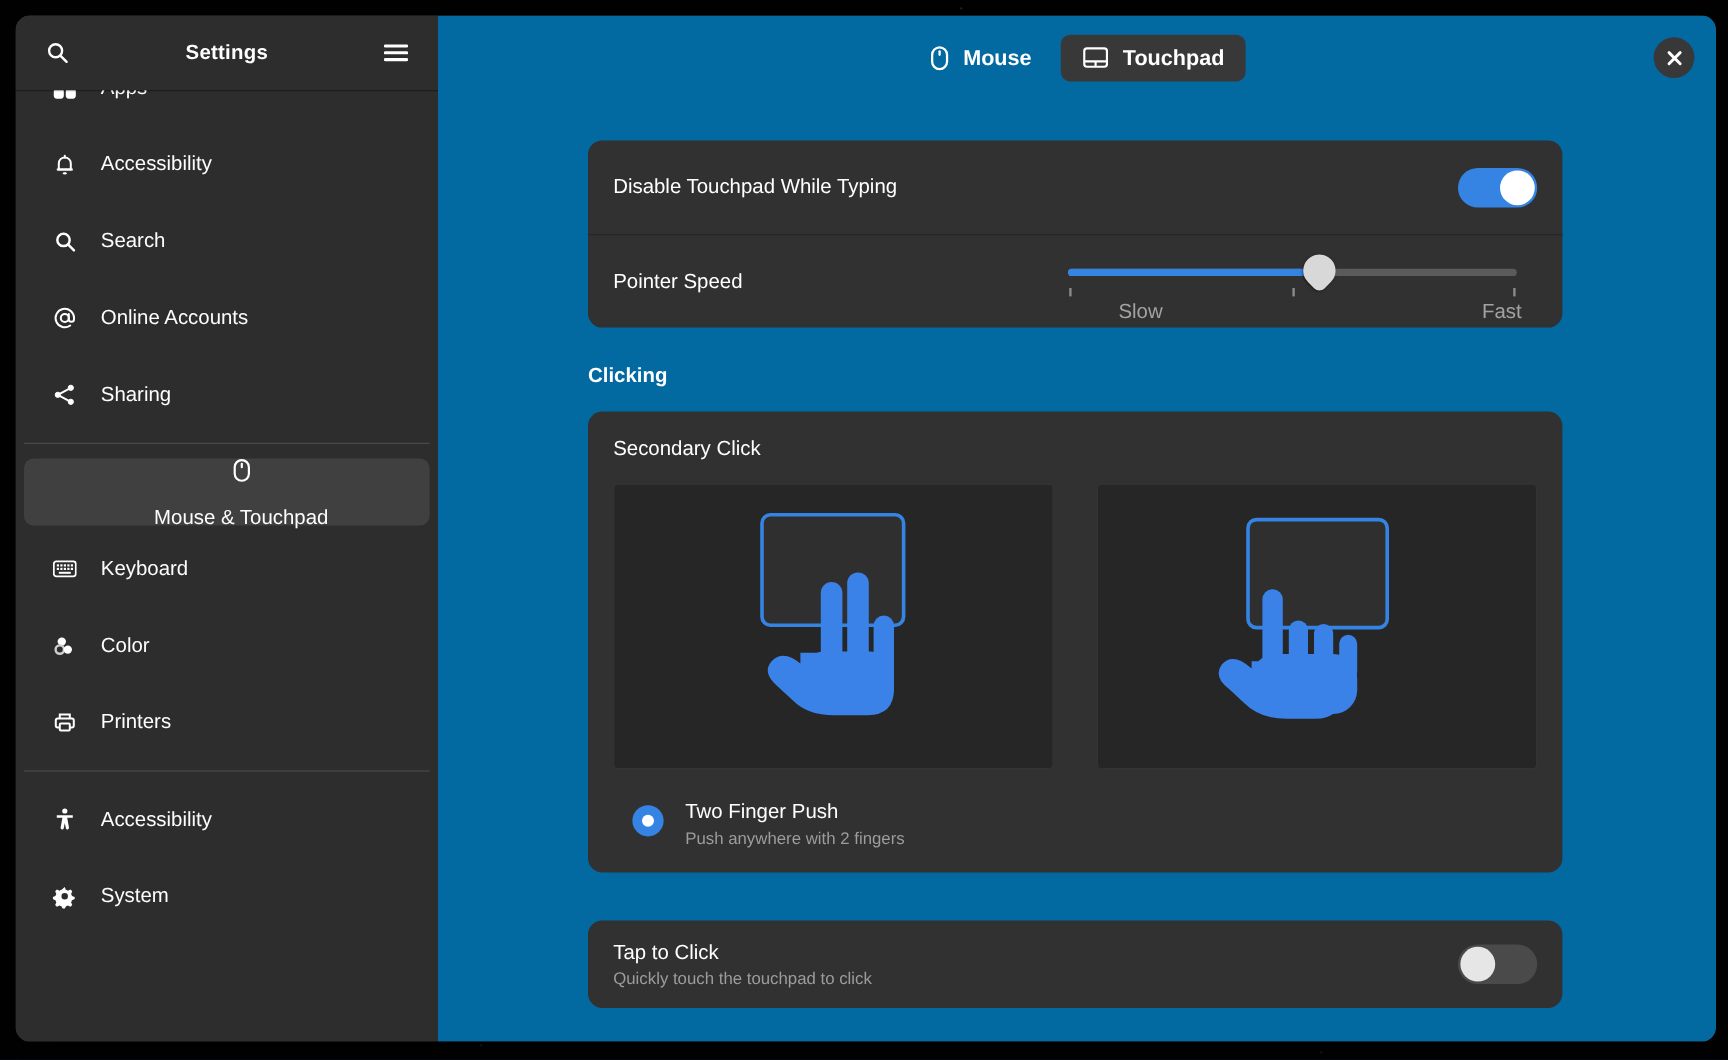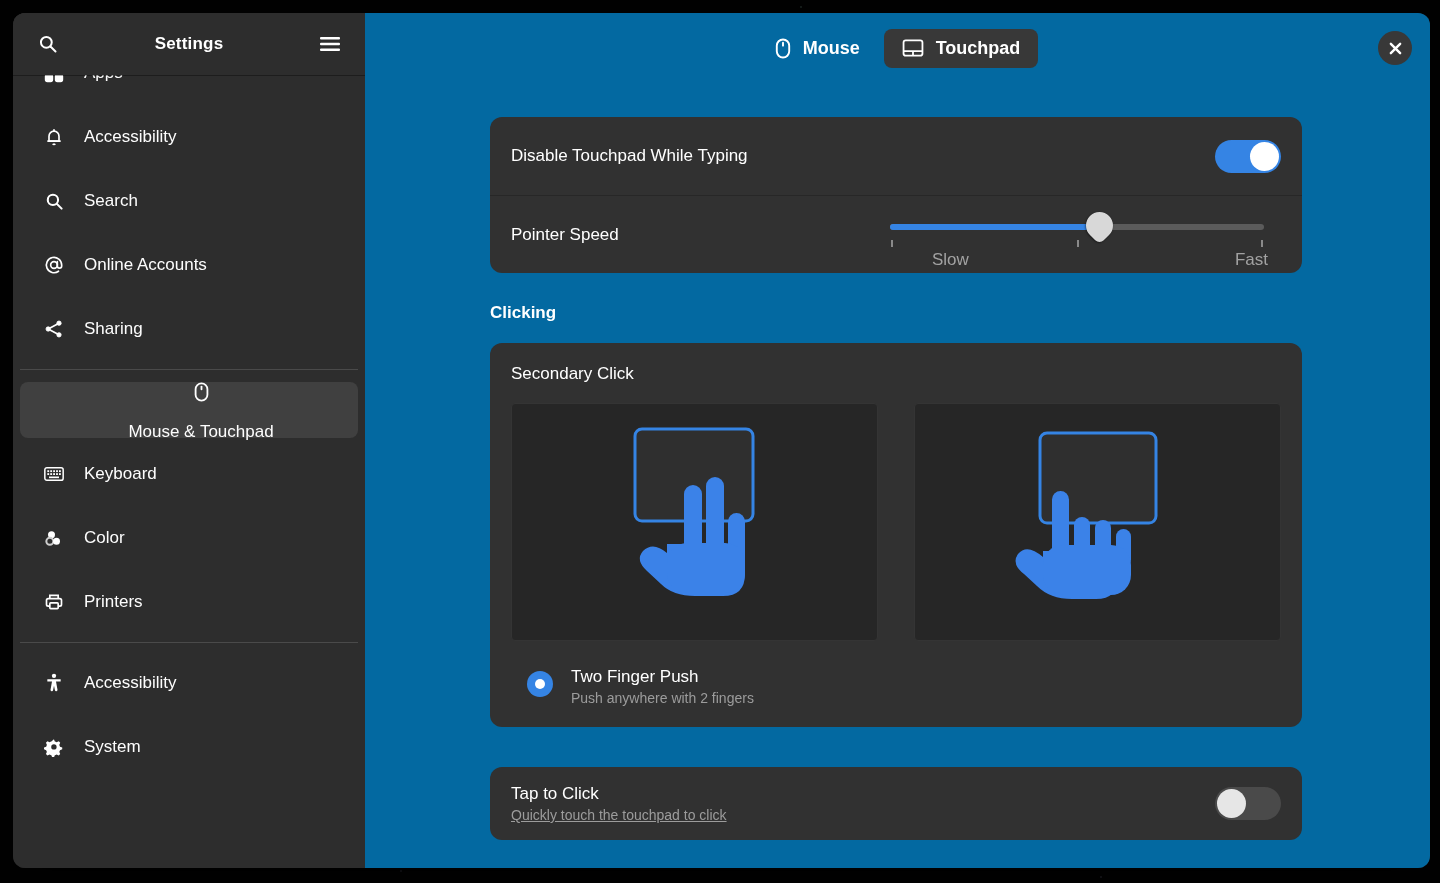--- a/index.html
+++ b/index.html
@@ -37,21 +37,21 @@
     padding:9px 18px; border-radius:8px; color:#fff; }
   .view-tab.selected { background:#383838; }
   .close-btn { position:absolute; top:18px; right:18px; width:34px; height:34px; border-radius:50%;
     background:#383838; display:flex; align-items:center; justify-content:center; }
 
   .content { position:absolute; left:125px; top:104px; width:812px; }
   .card { background:#313131; border-radius:12px; }
   .row { display:flex; align-items:center; justify-content:space-between; padding:0 21px; }
   .row + .row { border-top:1px solid #272727; }
   .row-label { font-size:17px; color:#fff; }
-  .row-sub { font-size:14px; color:#9c9c9c; margin-top:3px;text-decoration:underline; }
+  .row-sub { font-size:14px; color:#9c9c9c; margin-top:3px; }
 
   
   .toggle { width:66px; height:33px; border-radius:17px; position:relative; flex:none; }
   .toggle.on  { background:#3584e4; }
   .toggle.off { background:#4a4a4a; }
   .knob { position:absolute; top:2px; width:29px; height:29px; border-radius:50%; background:#ffffff; }
   .toggle.on  .knob { right:2px; }
   .toggle.off .knob { left:2px; background:#e6e6e6; }
 
   

